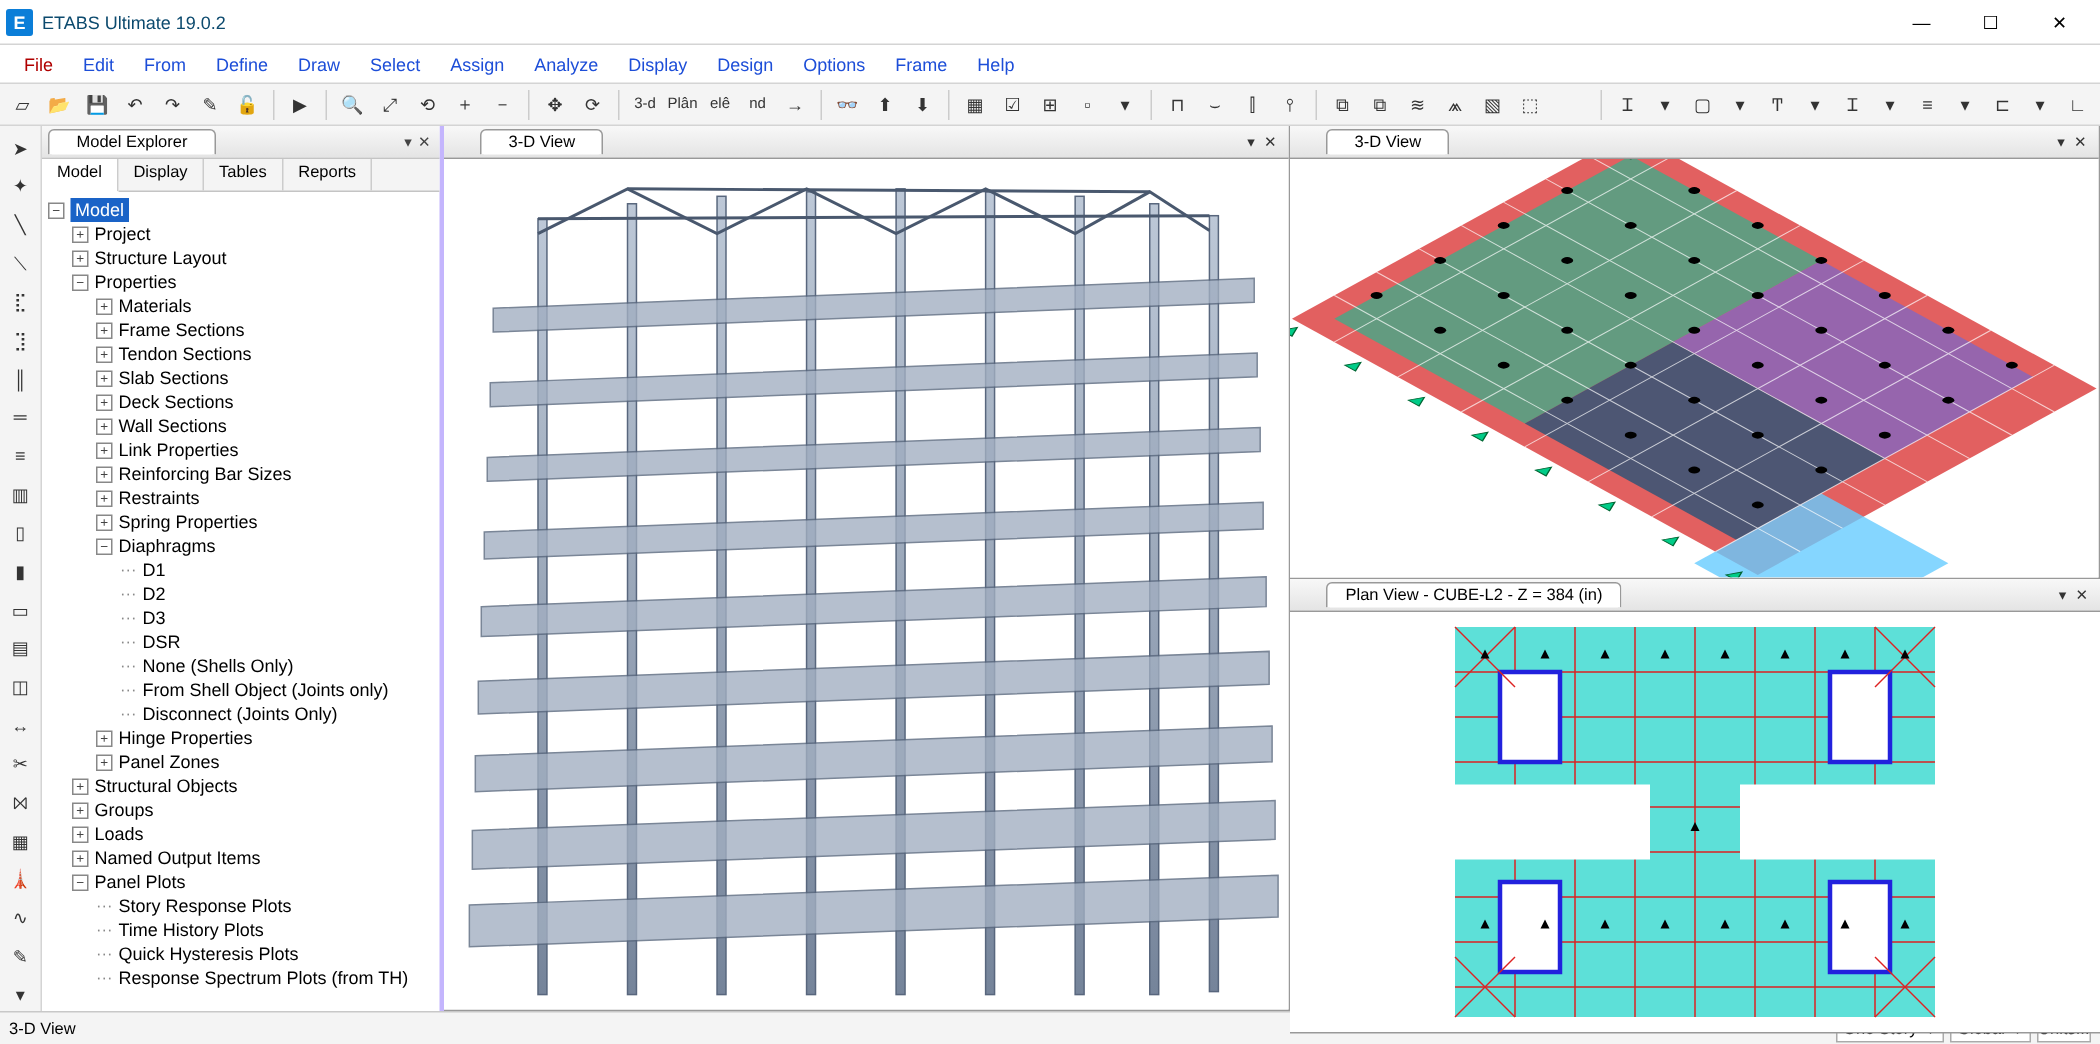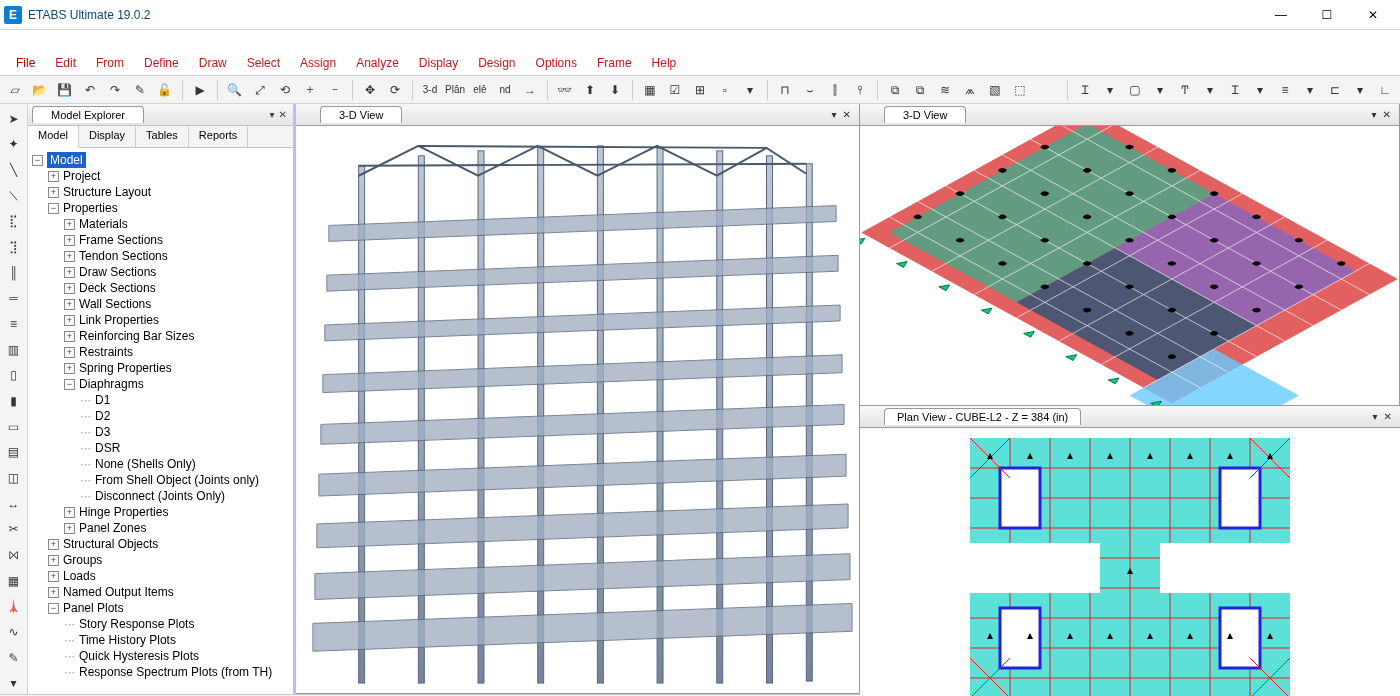--- a/index.html
+++ b/index.html
@@ -2,24 +2,24 @@
 <html><head>
 <meta charset="utf-8">
 <style>
 * { box-sizing: border-box; margin: 0; padding: 0; font-family: "Segoe UI", Tahoma, sans-serif; }
 html, body { width: 1400px; height: 696px; overflow: hidden; background: #fff; }
 .titlebar { height: 30px; display: flex; align-items: center; padding: 0 4px; border-bottom: 1px solid #d4d4d4; }
 .titlebar .logo { width: 18px; height: 18px; background:#0b7ed8; color:#fff; font-weight:bold; font-size:12px; text-align:center; line-height:18px; margin-right:6px; border-radius:2px;}
 .titlebar .title { font-size: 12px; color:#0c4a6e; }
 .titlebar .winbtns { margin-left:auto; display:flex; }
 .titlebar .winbtns div { width:46px; height:30px; display:flex; align-items:center; justify-content:center; font-size:12px; }
-.menubar { height: 26px; display:flex; align-items:center; padding: 0 6px; border-bottom: 1px solid #d4d4d4; background:#fff;margin-top:20px;}
+.menubar { height: 26px; display:flex; align-items:center; padding: 0 6px; border-bottom: 1px solid #d4d4d4; background:#fff;}
 .menubar span { font-size: 12px; padding: 4px 10px; cursor:default; }
 .menubar span.file { color:#b00000; }
-.menubar span:not(.file) { color:#b91c1c; }
+.menubar span:not(.file) { color:#1d4ed8; }
 .toolbar { height: 28px; display:flex; align-items:center; padding: 0 4px; gap:3px; border-bottom: 1px solid #d4d4d4; background:#f4f4f4;}
 .tbtn { width:22px; height:22px; display:flex; align-items:center; justify-content:center; border:1px solid transparent; border-radius:2px; font-size:12px; color:#333; cursor:default;}
 .tsep { width:1px; height:20px; background:#ccc; margin:0 3px; }
 .ttext { font-size:10px; color:#333; padding:0 1px;}
 .workspace { display:flex; height: calc(696px - 30px - 26px - 28px - 22px); }
 .lefttoolbar { width:28px; background:#f4f4f4; border-right:1px solid #d4d4d4; display:flex; flex-direction:column; align-items:center; padding-top:4px; gap:4px;}
 .lefttoolbar .tbtn { width:22px; height:22px; }
 .explorer { width: 268px; background:#fff; border-right:3px solid #c4b5fd; display:flex; flex-direction:column;}
 .panel-tab { height:22px; background:linear-gradient(#f8f8f8,#e4e4e4); border-bottom:1px solid #c4c4c4; display:flex; align-items:center;}
 .panel-tab .tabactive { background:#fff; border:1px solid #999; border-bottom:none; border-top-left-radius:4px; border-top-right-radius:4px; padding:2px 18px; font-size:11px; margin-left:4px;}
@@ -212,21 +212,21 @@
           <span>Frame Sections</span>
         </div>
       <div class="tree-row">
           <span class="spacer" style="width:32px"></span>
           <span class="tog">+</span>
           <span>Tendon Sections</span>
         </div>
       <div class="tree-row">
           <span class="spacer" style="width:32px"></span>
           <span class="tog">+</span>
-          <span>Draw Sections</span>
+          <span>Slab Sections</span>
         </div>
       <div class="tree-row">
           <span class="spacer" style="width:32px"></span>
           <span class="tog">+</span>
           <span>Deck Sections</span>
         </div>
       <div class="tree-row">
           <span class="spacer" style="width:32px"></span>
           <span class="tog">+</span>
           <span>Wall Sections</span>

